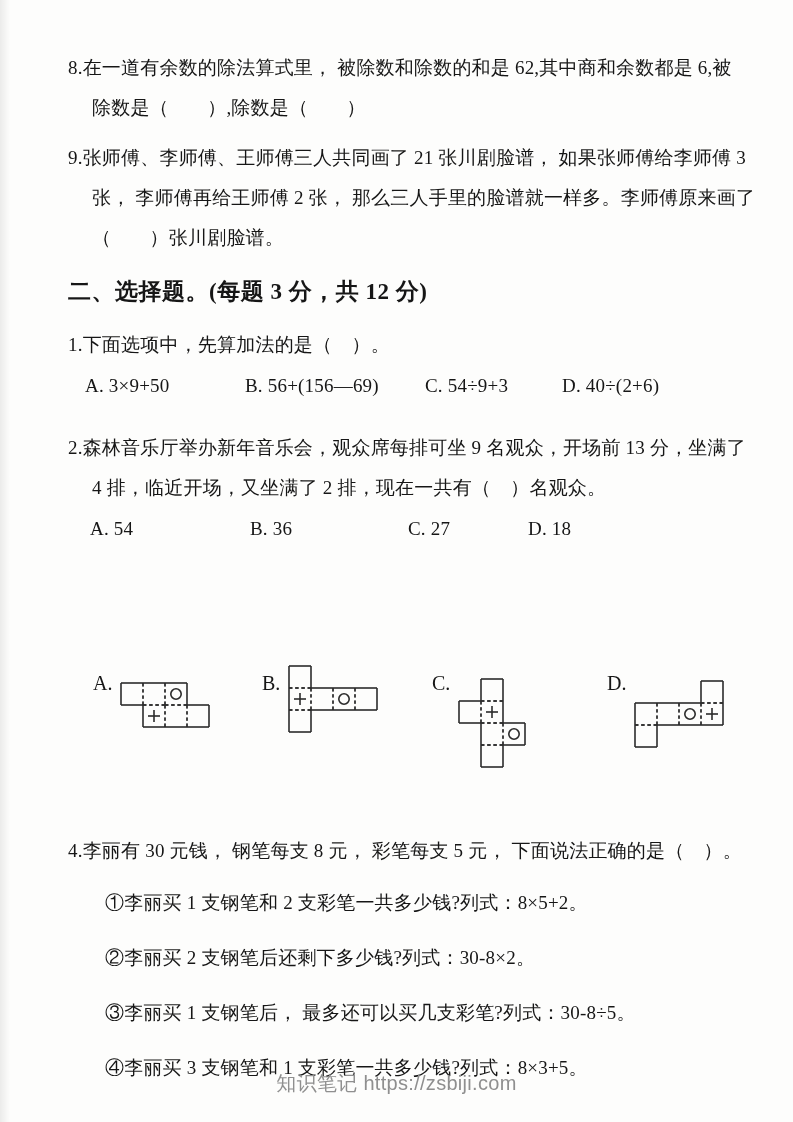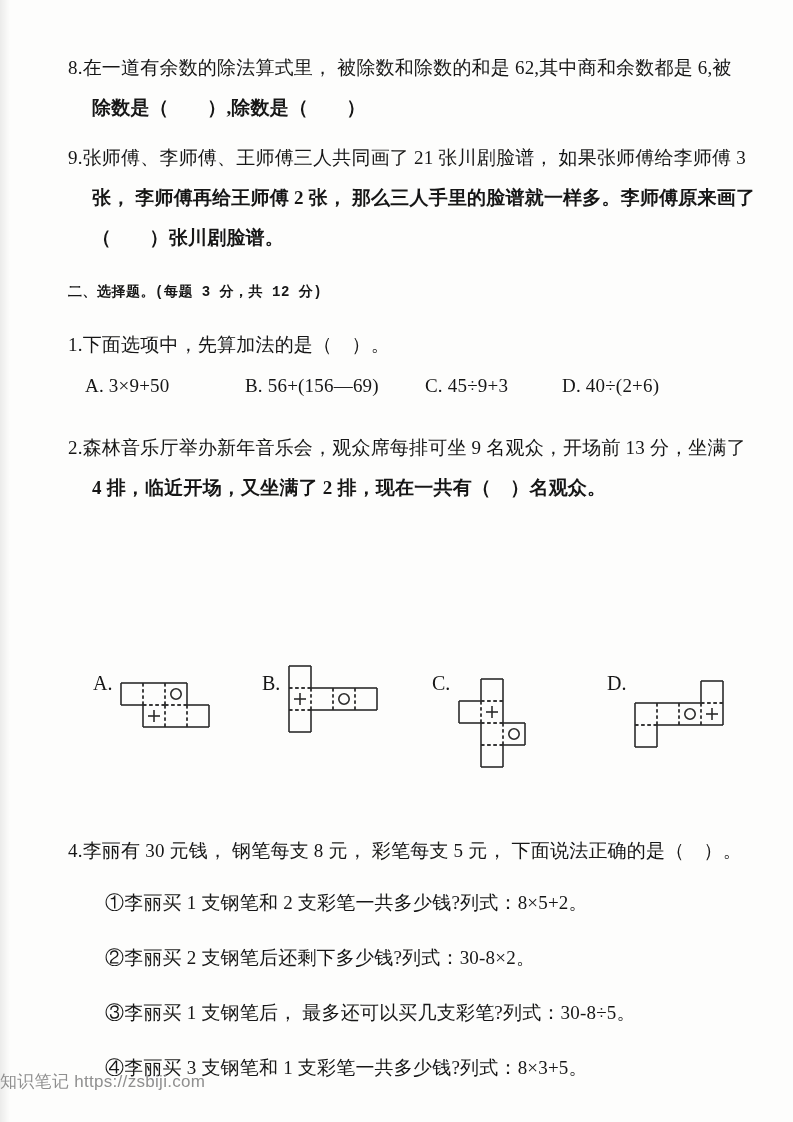--- a/index.html
+++ b/index.html
@@ -17,44 +17,44 @@
   .page::before{
     content:"";position:absolute;left:0;top:0;bottom:0;width:10px;
     background:linear-gradient(to right,rgba(0,0,0,.07),rgba(0,0,0,0));
     pointer-events:none;
   }
   .abs{position:absolute;left:68px;width:700px;}
   .line{
     font-size:19px;line-height:40px;white-space:nowrap;
     letter-spacing:.2px;font-weight:500;
   }
-  .cont{padding-left:24px;font-weight:bold;}
+  .cont{padding-left:24px;}
   .sec-title{
-    font-family:Liberation Mono, monospace;
-    font-weight:700;font-size:14px;letter-spacing:.5px;
+    font-family:Liberation Serif, serif;
+    font-weight:700;font-size:23px;letter-spacing:.5px;
   }
   .optrow{position:absolute;left:0;width:793px;height:30px;}
   .opt{
     position:absolute;top:0;font-size:19px;white-space:nowrap;
     font-weight:500;letter-spacing:.2px;
   }
   .nets{position:absolute;left:0;width:793px;height:140px;}
   .netopt{position:absolute;top:0;display:flex;align-items:flex-start;}
   .netlabel{font-size:20px;font-weight:500;margin-right:7px;}
   .netopt .netlabel{margin-top:14px;}
   svg.net{display:block;}
   .net-a{margin-top:23px;}
   .net-b{margin-top:6px;}
   .net-c{margin-top:19px;}
   .net-d{margin-top:21px;}
   .items .line{line-height:40px;}
   .footer{
-    position:absolute;left:0;width:793px;
+    position:absolute;left:0;width:793px;text-align:center;
     font-family:"Liberation Sans","DejaVu Sans",sans-serif;
-    font-size:17px;color:#8f8f8f;letter-spacing:.3px;
+    font-size:20px;color:#8f8f8f;letter-spacing:.3px;
   }
 </style>
 </head>
 <body>
 
 <div class="page">
 
   <div class="abs" style="top:48px">
     <div class="line">8.在一道有余数的除法算式里， 被除数和除数的和是 62,其中商和余数都是 6,被</div>
     <div class="line cont">除数是（　　）,除数是（　　）</div>
@@ -69,27 +69,33 @@
   <div class="abs" style="top:272px">
     <div class="line sec-title">二、选择题。(每题 3 分，共 12 分)</div>
   </div>
 
   <div class="abs" style="top:325px">
     <div class="line">1.下面选项中，先算加法的是（　）。</div>
   </div>
   <div class="optrow" style="top:375px">
     <span class="opt" style="left:85px">A. 3×9+50</span>
     <span class="opt" style="left:245px">B. 56+(156—69)</span>
-    <span class="opt" style="left:425px">C. 45÷9+3</span>
+    <span class="opt" style="left:425px">C. 54÷9+3</span>
     <span class="opt" style="left:562px">D. 40÷(2+6)</span>
   </div>
 
   <div class="abs" style="top:428px">
     <div class="line">2.森林音乐厅举办新年音乐会，观众席每排可坐 9 名观众，开场前 13 分，坐满了</div>
     <div class="line cont">4 排，临近开场，又坐满了 2 排，现在一共有（　）名观众。</div>
+  </div>
+  <div class="optrow" style="top:518px">
+    <span class="opt" style="left:90px">A. 54</span>
+    <span class="opt" style="left:250px">B. 36</span>
+    <span class="opt" style="left:408px">C. 27</span>
+    <span class="opt" style="left:528px">D. 18</span>
   </div>
 
   <div class="abs" style="top:572px">
   </div>
 
   <div class="nets" style="top:658px">
     <div class="netopt" style="left:93px">
       <span class="netlabel">A.</span>
       <svg class="net net-a" width="92" height="48" viewBox="0 0 92 48">
           <line x1="2" y1="2" x2="24" y2="2" stroke="#2b2b2b" stroke-width="1.6"></line>

